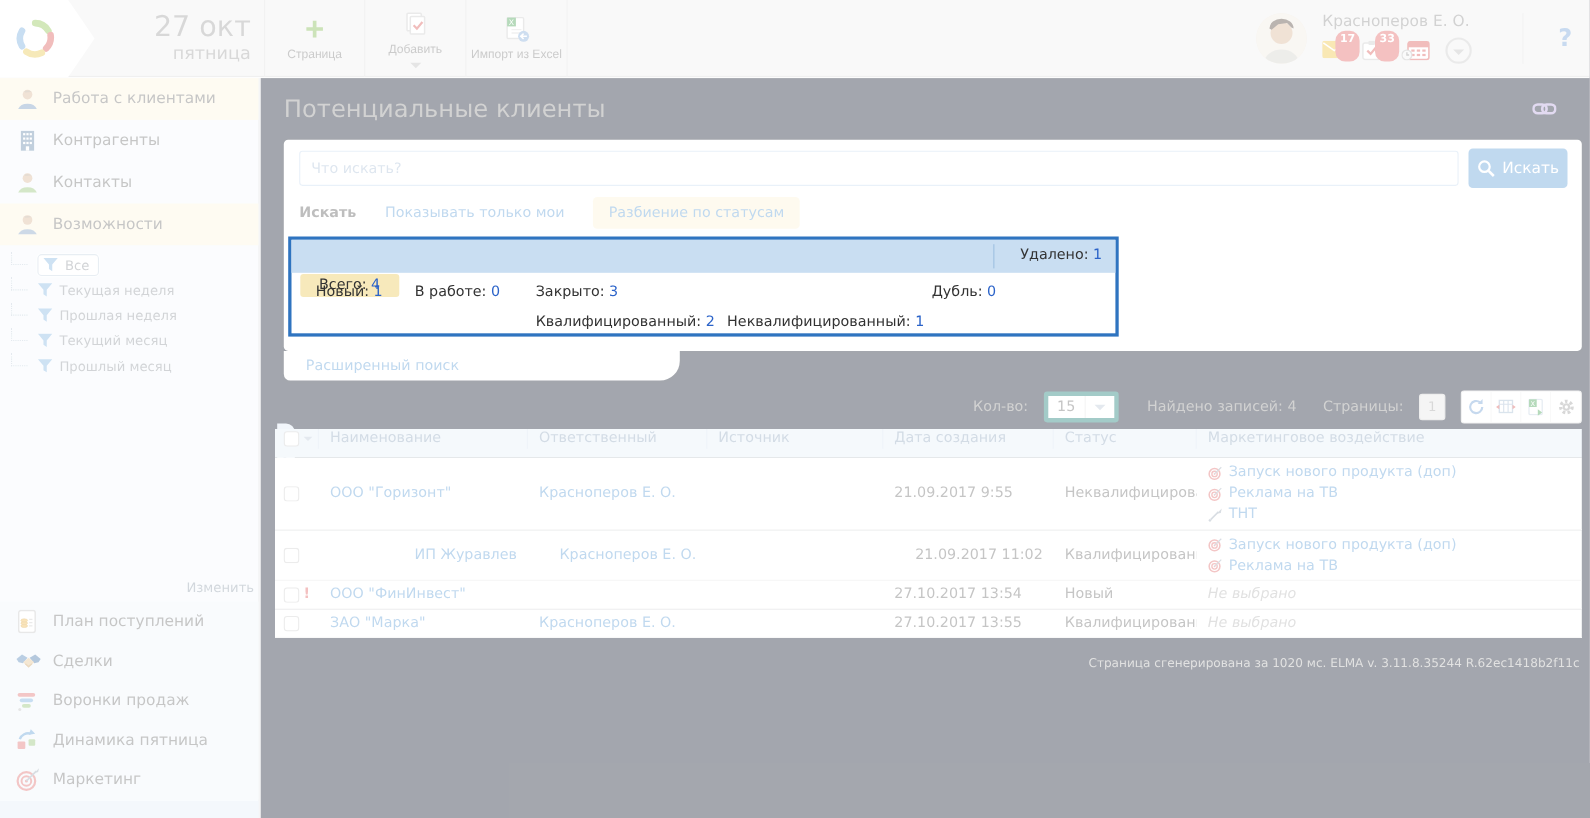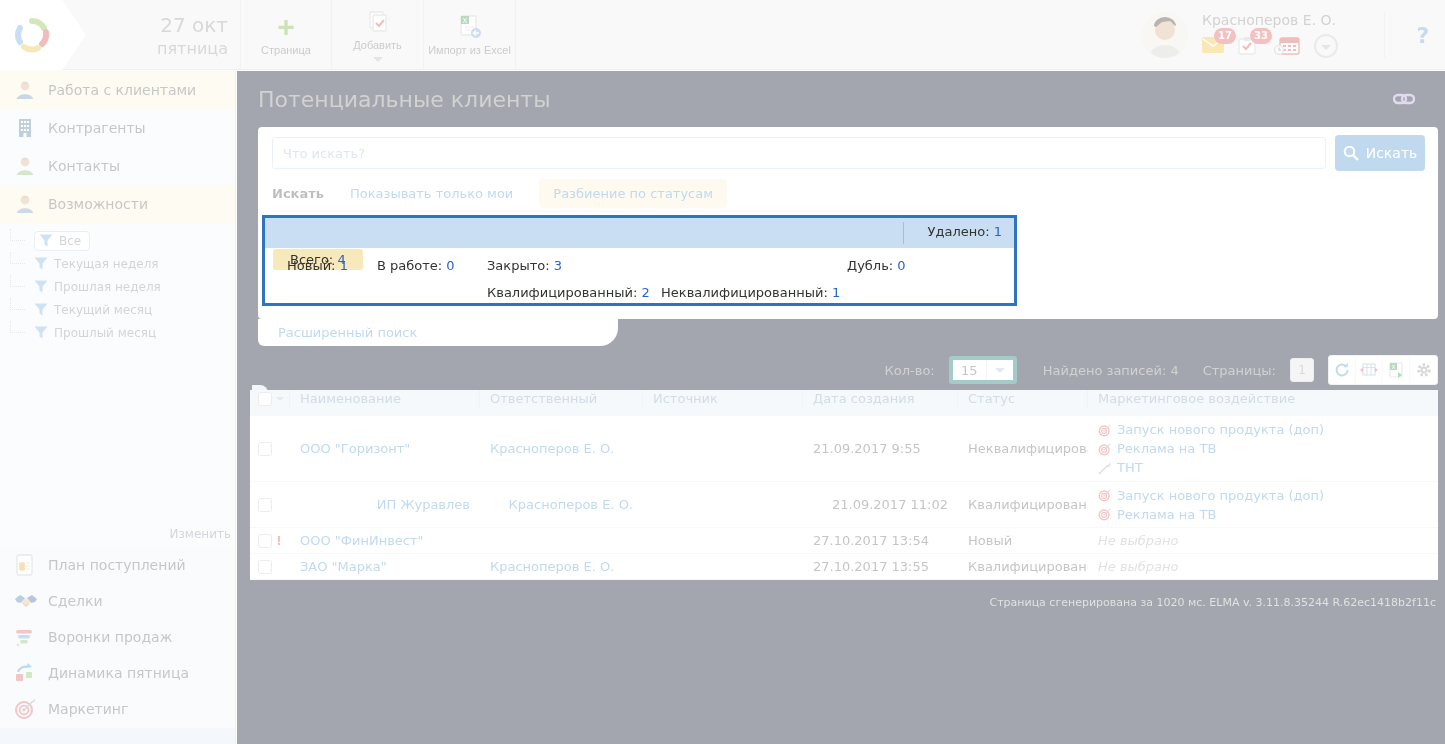--- a/index.html
+++ b/index.html
@@ -8,36 +8,36 @@
   .page { position:relative; width:1445px; height:744px; background:#fafafa; }
 
   
   .dim-overlay { position:absolute; inset:0; background:rgba(255,255,255,0.62); z-index:50; pointer-events:none; }
 
   
   .top-header { position:absolute; left:0; top:0; width:1445px; height:70px; background:#efefef; border-bottom:1px solid #d8d8d8; }
   .logo-wrap { position:absolute; left:0; top:0; width:88px; height:70px; background:#ffffff; clip-path:polygon(0 0,62px 0,86px 35px,62px 70px,0 70px); }
   .logo { position:absolute; left:14px; top:17px; width:36px; height:36px; }
   .hdr-date { position:absolute; left:96px; top:12px; width:132px; text-align:right; color:#9a9a9a; }
-  .hdr-date .d1 { font-size:20px; line-height:26px; }
+  .hdr-date .d1 { font-size:26px; line-height:26px; }
   .hdr-date .d2 { font-size:16px; line-height:22px; }
   .toolbar { position:absolute; left:240px; top:0; height:70px; display:flex; }
   .tbtn { width:92px; height:70px; border-right:1px solid #ddd; display:flex; flex-direction:column; align-items:center; justify-content:center; gap:4px; cursor:pointer; background:transparent; border-left:none; border-top:none; border-bottom:none; }
   .tbtn:first-child { border-left:1px solid #ddd; }
   .tbtn .ic { height:26px; display:flex; align-items:center; }
   .tbtn .lb { font-size:11px; color:#777; text-align:center; line-height:12px; }
   .tbtn .chev { width:0; height:0; border-left:5px solid transparent; border-right:5px solid transparent; border-top:5px solid #bbb; margin-top:2px; }
   .plus { font-size:30px; font-weight:bold; color:#7ab648; line-height:26px; }
   .hdr-right { position:absolute; right:0; top:0; height:70px; display:flex; align-items:center; }
   .avatar { width:46px; height:46px; border-radius:50%; overflow:hidden; background:#e8e0d4; margin-right:14px; flex:0 0 auto; }
   .user-block { width:160px; }
   .user-name { font-size:14px; color:#8a8a8a; margin-bottom:6px; white-space:nowrap; }
   .user-icons { display:flex; align-items:center; gap:14px; }
   .uicon { position:relative; width:22px; height:18px; cursor:pointer; }
-  .badge { position:absolute; top:-9px; right:-12px; min-width:20px; height:16px; padding:0 4px; background:#e25c5c; color:#fff; border-radius:9px; font-size:10px; line-height:16px; text-align:center; font-weight:bold; }
+  .badge { position:absolute; top:-9px; right:-12px; min-width:20px; height:28px; padding:0 4px; background:#e25c5c; color:#fff; border-radius:9px; font-size:10px; line-height:16px; text-align:center; font-weight:bold; }
   .chev-circle { width:24px; height:24px; border:2px solid #c9c9c9; border-radius:50%; display:flex; align-items:center; justify-content:center; cursor:pointer; }
   .chev-circle::after { content:""; width:0; height:0; border-left:5px solid transparent; border-right:5px solid transparent; border-top:5px solid #bbb; margin-top:2px; }
   .help-sep { width:1px; height:46px; background:#ddd; margin:0 16px 0 22px; }
   .help-q { width:44px; text-align:center; font-size:22px; font-weight:bold; color:#6f9fd8; cursor:pointer; }
 
   
   .sidebar { position:absolute; left:0; top:71px; width:236px; height:673px; background:#f3f8fc; border-right:1px solid #d8d8d8; }
   .side-item { height:38px; display:flex; align-items:center; gap:12px; padding-left:14px; font-size:14px; color:#6b6b6b; cursor:pointer; }
   .side-item.hl { background:#fcf4dd; }
   .side-item .sic { width:22px; height:22px; flex:0 0 auto; }

